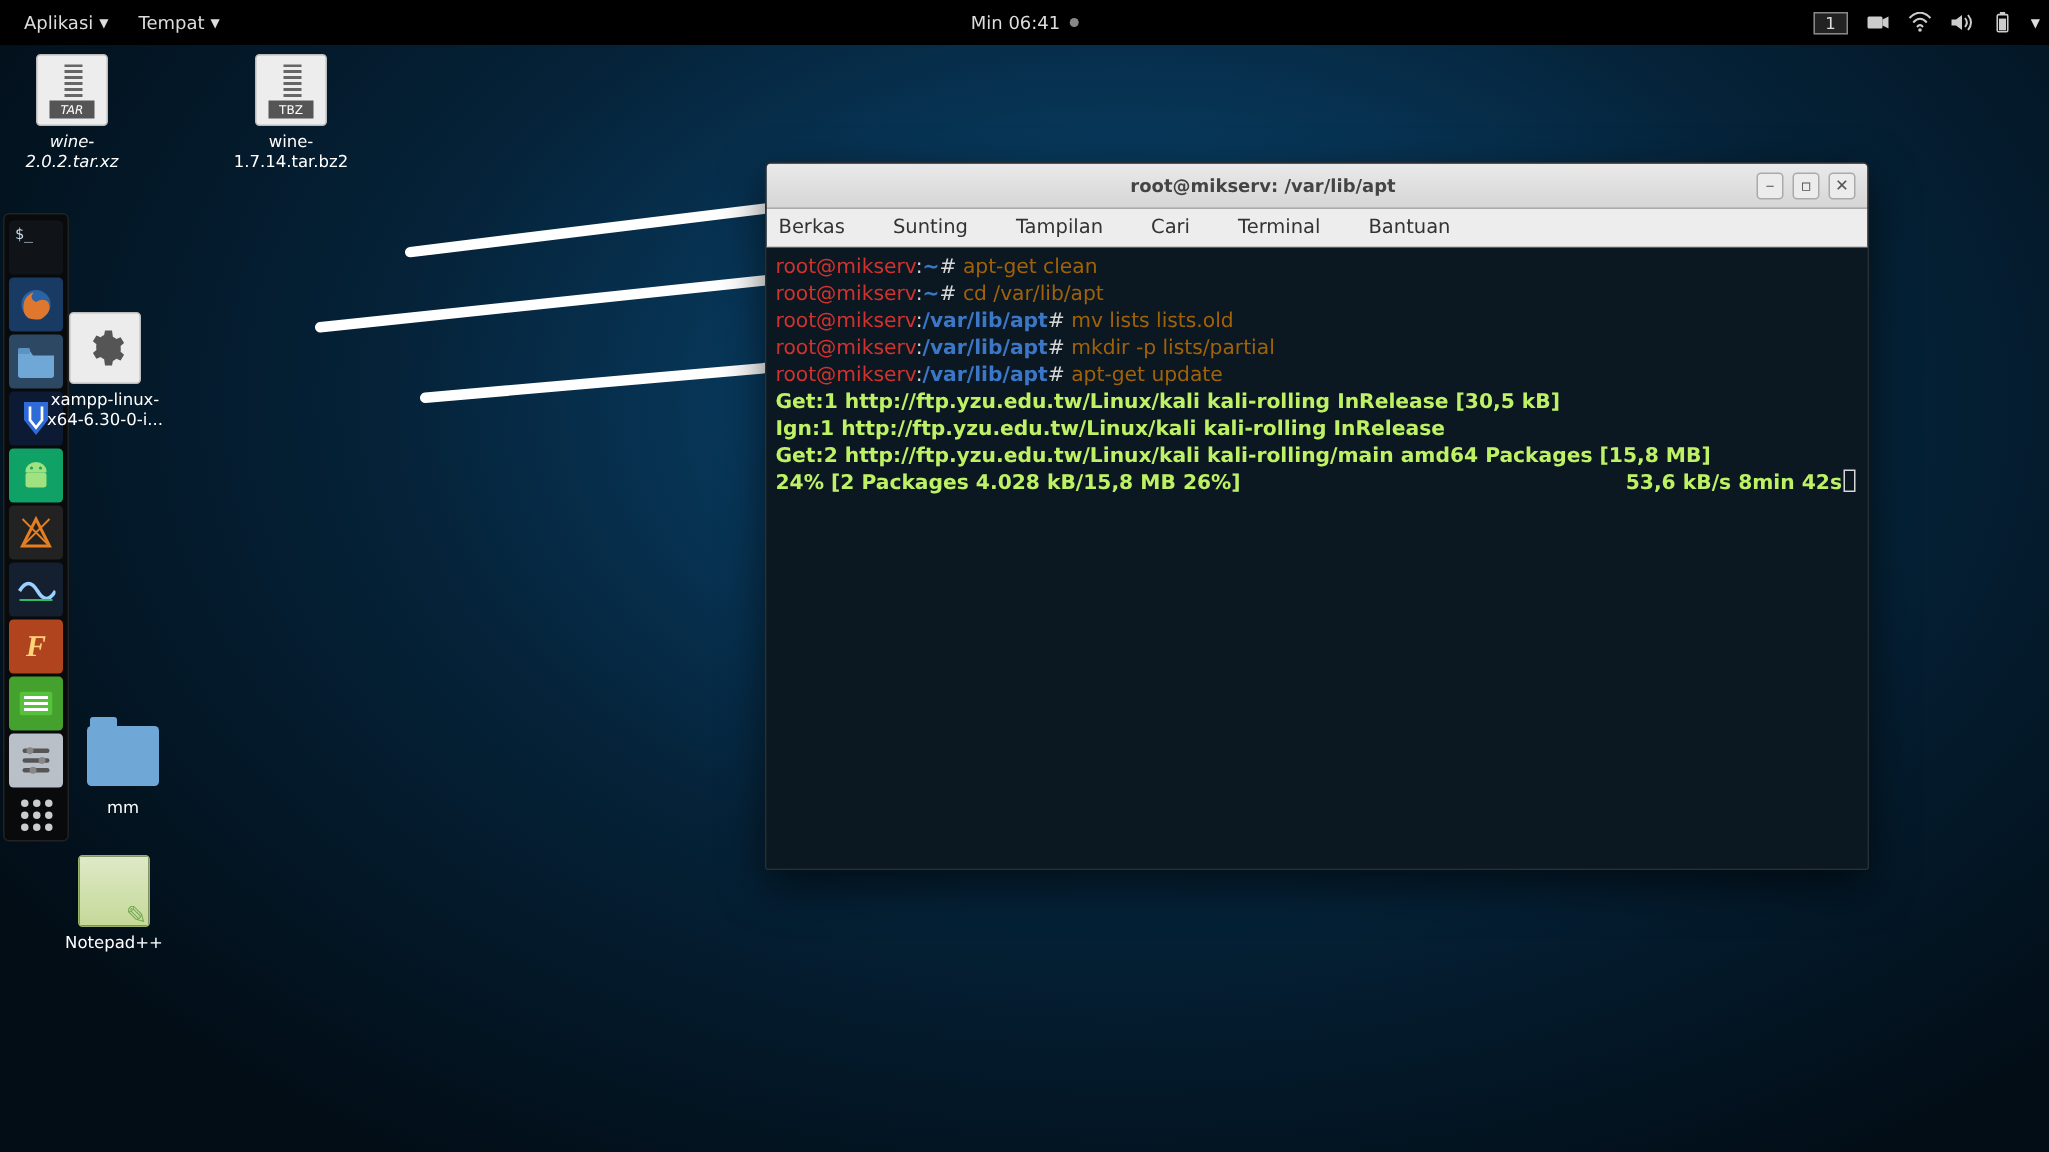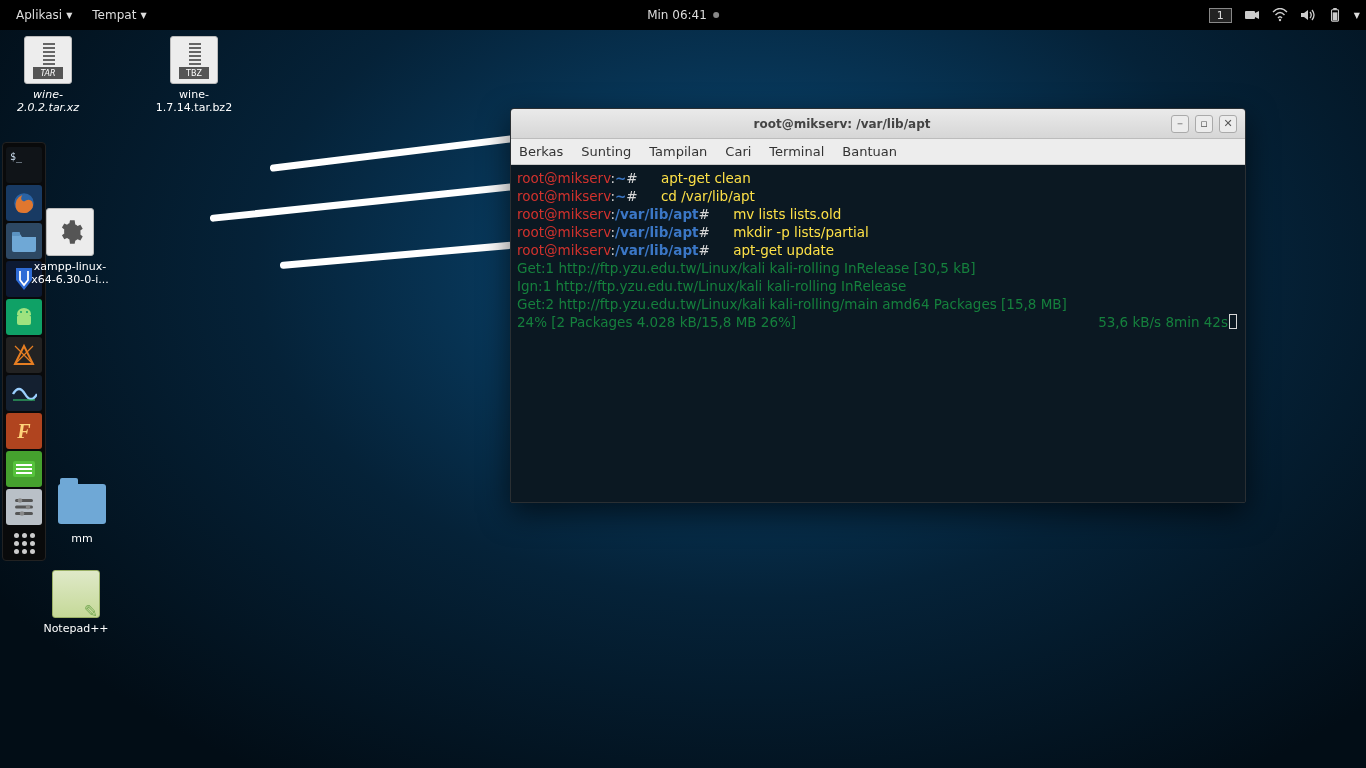--- a/index.html
+++ b/index.html
@@ -60,45 +60,45 @@
 .folder-glyph::before { content: ""; position: absolute; top: -6px; left: 2px; width: 18px; height: 8px;
   background: #6fa8d6; border-radius: 2px 2px 0 0; }
 .notepad-glyph { background: linear-gradient(#dfe9c8, #c5d998); border: 1px solid #9ab066; position: relative; }
 .notepad-glyph::after { content: "✎"; position: absolute; right: 1px; bottom: -1px; font-size: 17px; color: #7a5; }
 
 
 .slash { position: absolute; background: #fff; height: 7px; transform-origin: left center; border-radius: 4px; }
 
 
 #terminal {
-  position: absolute; left: 510px; top: 108px; width: 736px; height: 395px;
+  position: absolute; left: 510px; top: 108px; width: 736px; height: 472px;
   background: #0b1822; border: 1px solid #2a2f33; border-radius: 4px 4px 2px 2px;
   box-shadow: 0 10px 30px rgba(0,0,0,0.6);
   display: flex; flex-direction: column; overflow: hidden;
 }
 #titlebar { height: 30px; background: linear-gradient(#eaeaea, #d6d6d6); border-bottom: 1px solid #bcbcbc;
   display: flex; align-items: center; padding: 0 8px; color: #444; font-size: 12px; }
 #titlebar .title { flex: 1; text-align: center; font-weight: 600; }
 #titlebar .wbtn { width: 18px; height: 18px; border: 1px solid #aaa; border-radius: 3px; margin-left: 6px;
   background: #ececec; display: flex; align-items: center; justify-content: center; font-size: 11px; color: #555;
   cursor: pointer; }
 #menubar { height: 26px; background: #ededed; border-bottom: 1px solid #c9c9c9;
-  display: flex; align-items: center; padding: 0 8px; gap: 18px; color: #333; font-size: 13px; }
+  display: flex; align-items: center; padding: 0 8px; gap: 32px; color: #333; font-size: 13px; }
 #menubar span { cursor: pointer; }
 #term-body {
   flex: 1; background: #0b1822; padding: 4px 6px;
   font-family: "DejaVu Sans Mono", monospace; font-size: 13.5px; line-height: 18px;
   color: #d7d7d7; overflow: hidden; position: relative;
 }
 .prompt-user { color: #d2322d; font-weight: normal; }
 .prompt-sep  { color: #d7d7d7; }
 .prompt-path { color: #3b77c6; font-weight: bold; }
 .hash        { color: #d7d7d7; }
-.cmd         { color: #fde047; margin-left: 19px; }
-.out         { color: #15803d; }
+.cmd         { color: #a16207; }
+.out         { color: #bef264; font-weight: bold; }
 #progress-line { display: flex; }
 #progress-line .left  { flex: 1; }
 #progress-line .right { text-align: center; padding-right: 2px; }
 .cursor-block { display: inline-block; width: 8px; height: 15px; border: 1px solid #d7d7d7; margin-left: 1px; vertical-align: -2px; }
 </style>
 </head>
 <body>
 
 <div class="slash" style="left:270px; top:165px; width:260px; transform:rotate(-7deg);"></div>
 <div class="slash" style="left:210px; top:215px; width:320px; transform:rotate(-6deg);"></div>

